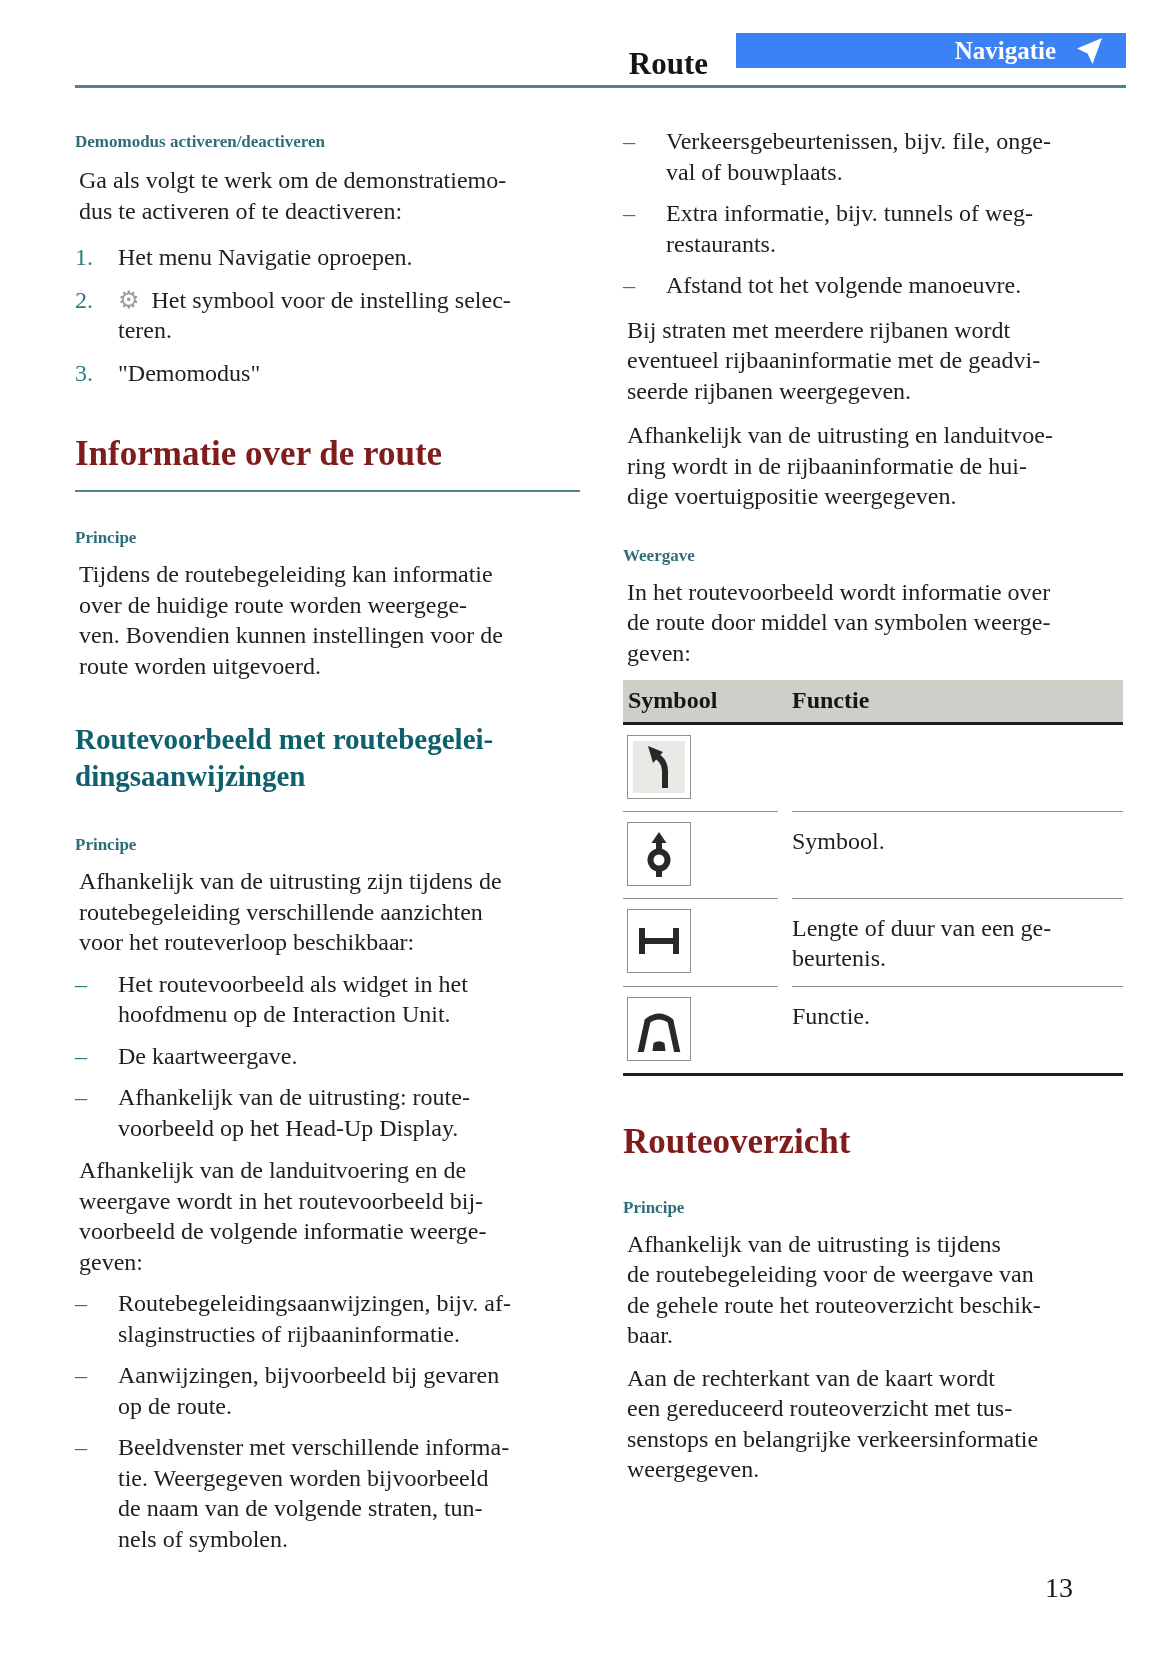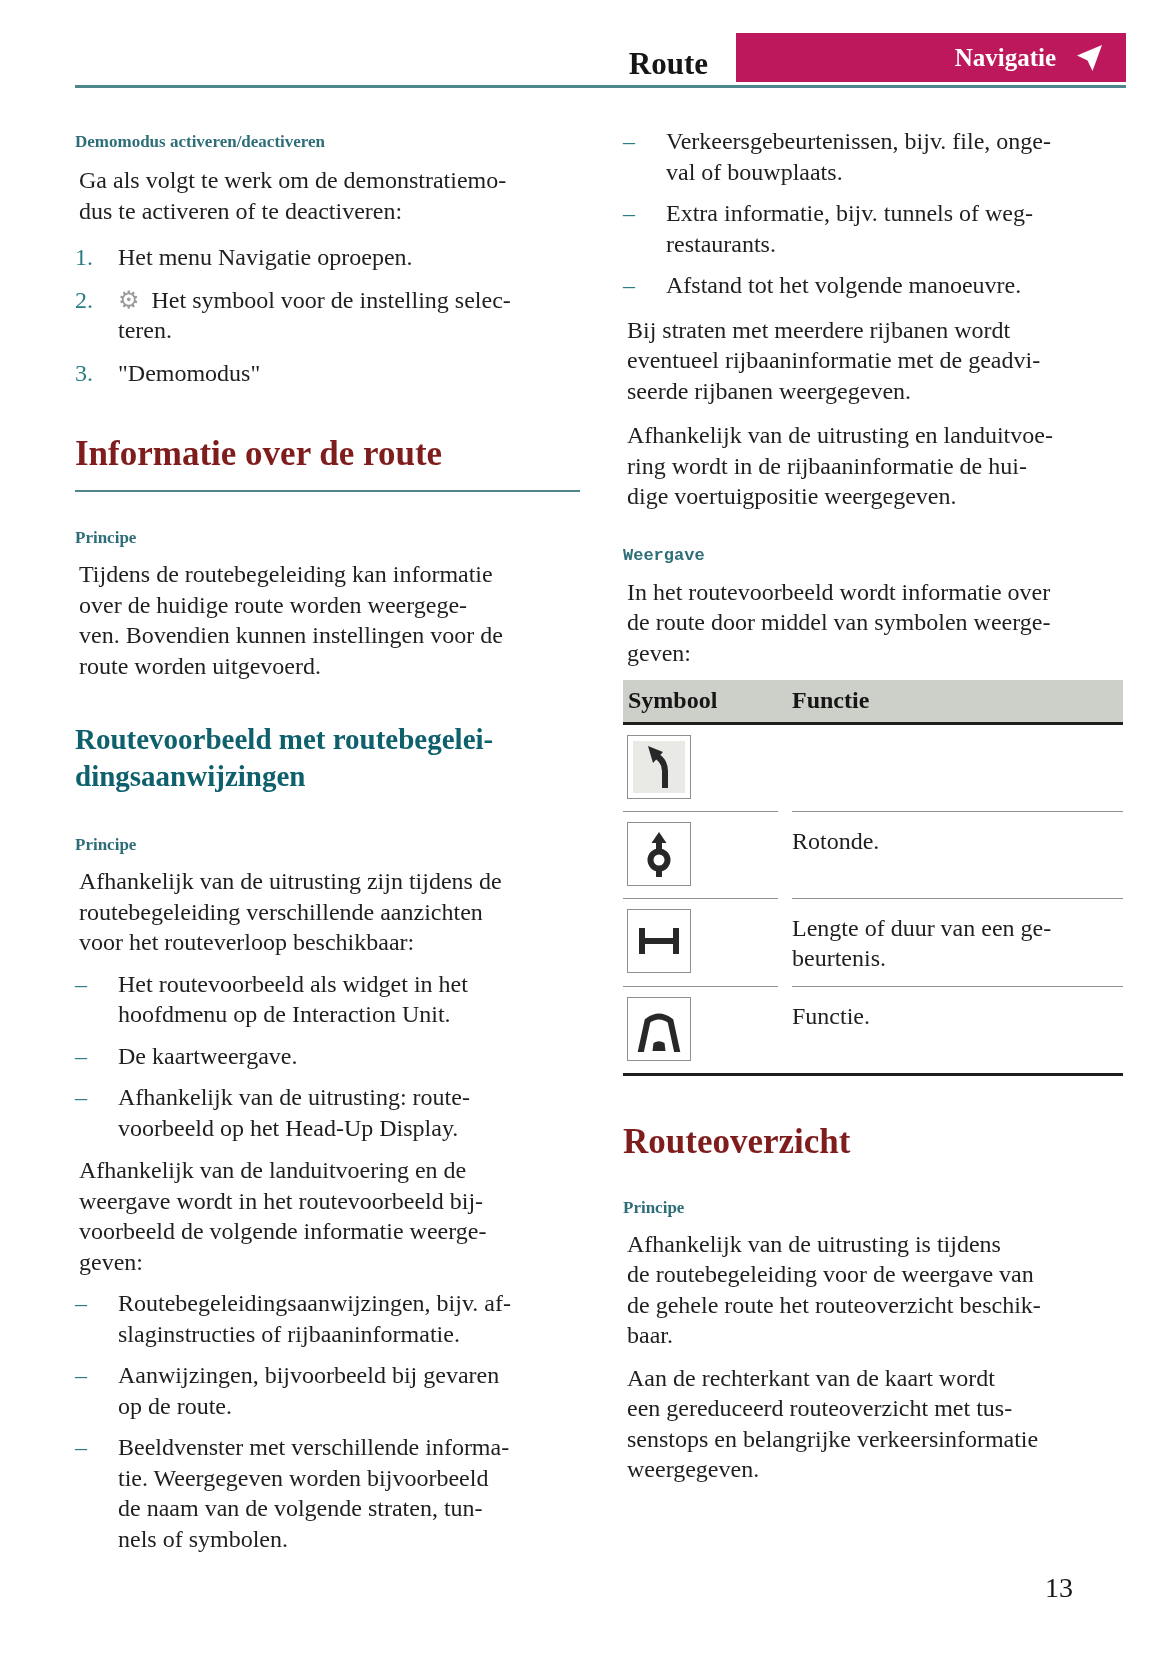--- a/index.html
+++ b/index.html
@@ -6,40 +6,40 @@
   .page{
     position:relative;width:1165px;height:1653px;background:#ffffff;
     font-family:"Liberation Serif",serif;color:#1f1f1f;overflow:hidden;
   }
   
   .tab-route{
     position:absolute;top:46px;right:457px;
     font-size:31px;font-weight:bold;color:#161616;white-space:nowrap;
   }
   .tab-nav{
-    position:absolute;top:33px;right:39px;width:390px;height:49px;
-    background:#be185d;color:#ffffff;display:flex;align-items:center;
+    position:absolute;top:33px;right:39px;width:390px;height:35px;
+    background:#3b82f6;color:#ffffff;display:flex;align-items:center;
     justify-content:flex-end;gap:18px;padding-right:22px;box-sizing:border-box;
     font-size:25px;font-weight:bold;
   }
   .header-rule{position:absolute;left:75px;right:39px;top:85px;height:3px;background:#4e868d;}
   
   .col{position:absolute;top:126px;font-size:24px;line-height:30.5px;}
   .col-left{left:75px;width:505px;}
   .col-right{left:623px;width:500px;}
   
   .h1{font-size:35px;line-height:40px;font-weight:bold;color:#7f1d1d;margin:0;}
   .h1.underlined{border-bottom:2px solid #4f868e;padding-bottom:16px;}
   .h2{font-size:29px;line-height:37px;font-weight:bold;color:#0e606c;margin:0;white-space:pre-line;}
   .h3{font-size:17px;line-height:31px;font-weight:bold;color:#2e6e79;margin:0;}
   
   .body-text{margin:4px;white-space:pre-line;}
   .mt6{margin-top:6px;}.mt8{margin-top:8px;}
   .mt12{margin-top:12px;}.mt14{margin-top:14px;}.mt16{margin-top:16px;}
-  .mt28{margin-top:28px;font-family:Liberation Mono, monospace;}.mt30{margin-top:30px;}.mt34{margin-top:34px;}
+  .mt28{margin-top:28px;}.mt30{margin-top:30px;}.mt34{margin-top:34px;}
   .mt40{margin-top:40px;}.mt46{margin-top:46px;}
   
   .step{display:flex;margin-top:12px;}
   .step-num{width:43px;flex:none;color:#2a7c85;}
   .step-text{white-space:pre-line;}
   .gear::before{
     content:"⚙";font-family:"DejaVu Sans",sans-serif;color:#9b9b9b;
     font-size:24px;margin-right:12px;
   }
   .dash-item{display:flex;margin-top:11px;}
@@ -217,21 +217,21 @@
               <span style="display:flex;">
                 <svg width="46" height="46" viewBox="0 0 46 46">
                   <circle cx="23" cy="29" r="8.5" fill="none" stroke="#282828" stroke-width="6"></circle>
                   <line x1="23" y1="18" x2="23" y2="10" stroke="#282828" stroke-width="6"></line>
                   <polygon points="23,1 15.5,12 30.5,12" fill="#282828"></polygon>
                   <line x1="23" y1="40" x2="23" y2="46" stroke="#282828" stroke-width="6"></line>
                 </svg>
               </span>
             </div>
           </div>
-          <div class="cell-func">Rotonde.</div>
+          <div class="cell-func">Symbool.</div>
         </div>
 
         <div class="trow sep">
           <div class="cell-sym">
             <div class="icon-box">
               <span style="display:flex;">
                 <svg width="46" height="46" viewBox="0 0 46 46">
                   <line x1="6" y1="23" x2="40" y2="23" stroke="#282828" stroke-width="6"></line>
                   <line x1="6" y1="10" x2="6" y2="36" stroke="#282828" stroke-width="6"></line>
                   <line x1="40" y1="10" x2="40" y2="36" stroke="#282828" stroke-width="6"></line>

